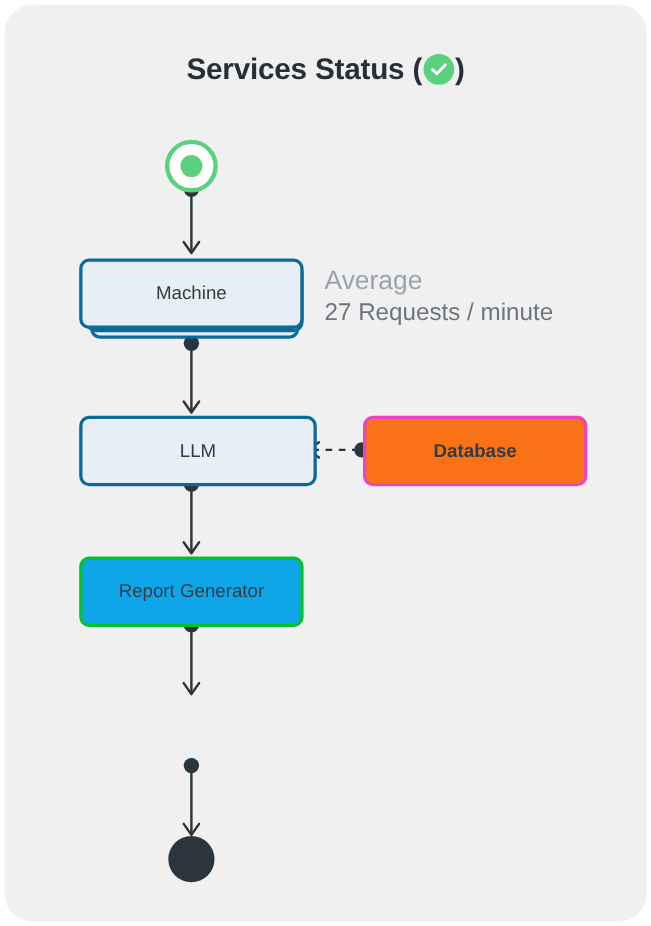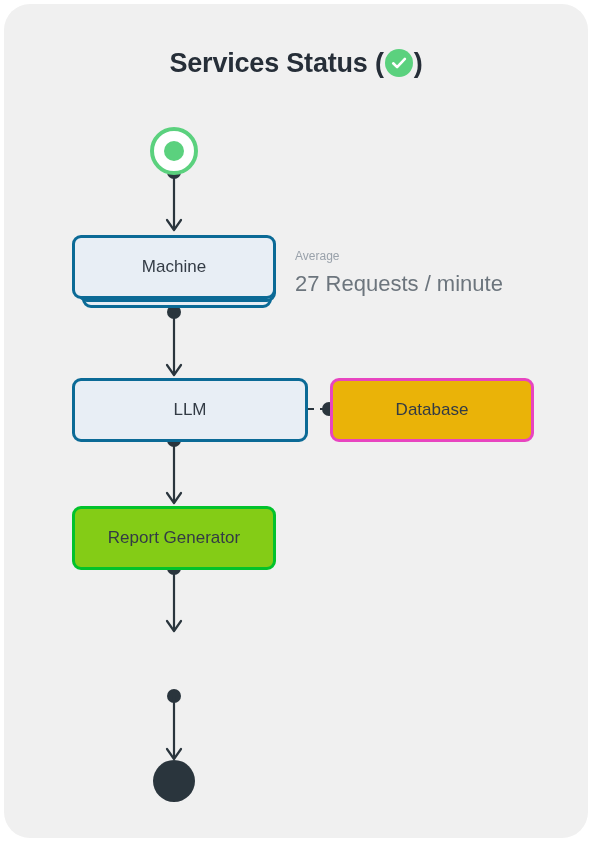--- a/index.html
+++ b/index.html
@@ -64,38 +64,38 @@
     box-sizing: border-box;
     border-radius: 9px;
     display: flex;
     align-items: center;
     justify-content: center;
     font-size: 17px;
     color: #333b45;
     z-index: 3;
   }
   .node.blue   { background: #e8eef5; border: 3px solid #0b6a96; }
-  .node.pink   { background: #eab308; border: 3px solid #e845c0; }
-  .node.green  { background: #84cc16; border: 3px solid #02c22b; }
+  .node.pink   { background: #f97316; border: 3px solid #e845c0; font-weight: bold; }
+  .node.green  { background: #0ea5e9; border: 3px solid #02c22b; }
 
   .stack-layer {
     position: absolute;
     box-sizing: border-box;
     background: #e8eef5;
     border: 3px solid #0b6a96;
     border-radius: 9px;
     z-index: 2;
   }
 
   .annot {
     position: absolute;
     white-space: nowrap;
   }
   .annot .l1 {
-    font-size: 12px;
+    font-size: 24px;
     color: #9aa2ab;
     line-height: 28px;
   }
   .annot .l2 {
     font-size: 22px;
     color: #6c757d;
     line-height: 28px;
   }
 
   .startnode {
@@ -195,21 +195,21 @@
     <div class="stack-layer" style="left:74px; top:234px; width:198px; height:64px;"></div>
     <div class="node blue" style="left:68px; top:231px; width:204px; height:64px;">
       <span>Machine</span>
     </div>
 
     <div class="annot" style="left:291px; top:238px;">
       <div class="l1">Average</div>
       <div class="l2">27 Requests / minute</div>
     </div>
 
-    <div class="node blue" style="left:68px; top:374px; width:236px; height:64px;">
+    <div class="node blue" style="left:68px; top:374px; width:216px; height:64px;">
       <span>LLM</span>
     </div>
 
     <div class="node pink" style="left:326px; top:374px; width:204px; height:64px;">
       <span>Database</span>
     </div>
 
     <div class="node green" style="left:68px; top:502px; width:204px; height:64px;">
       <span>Report Generator</span>
     </div>

